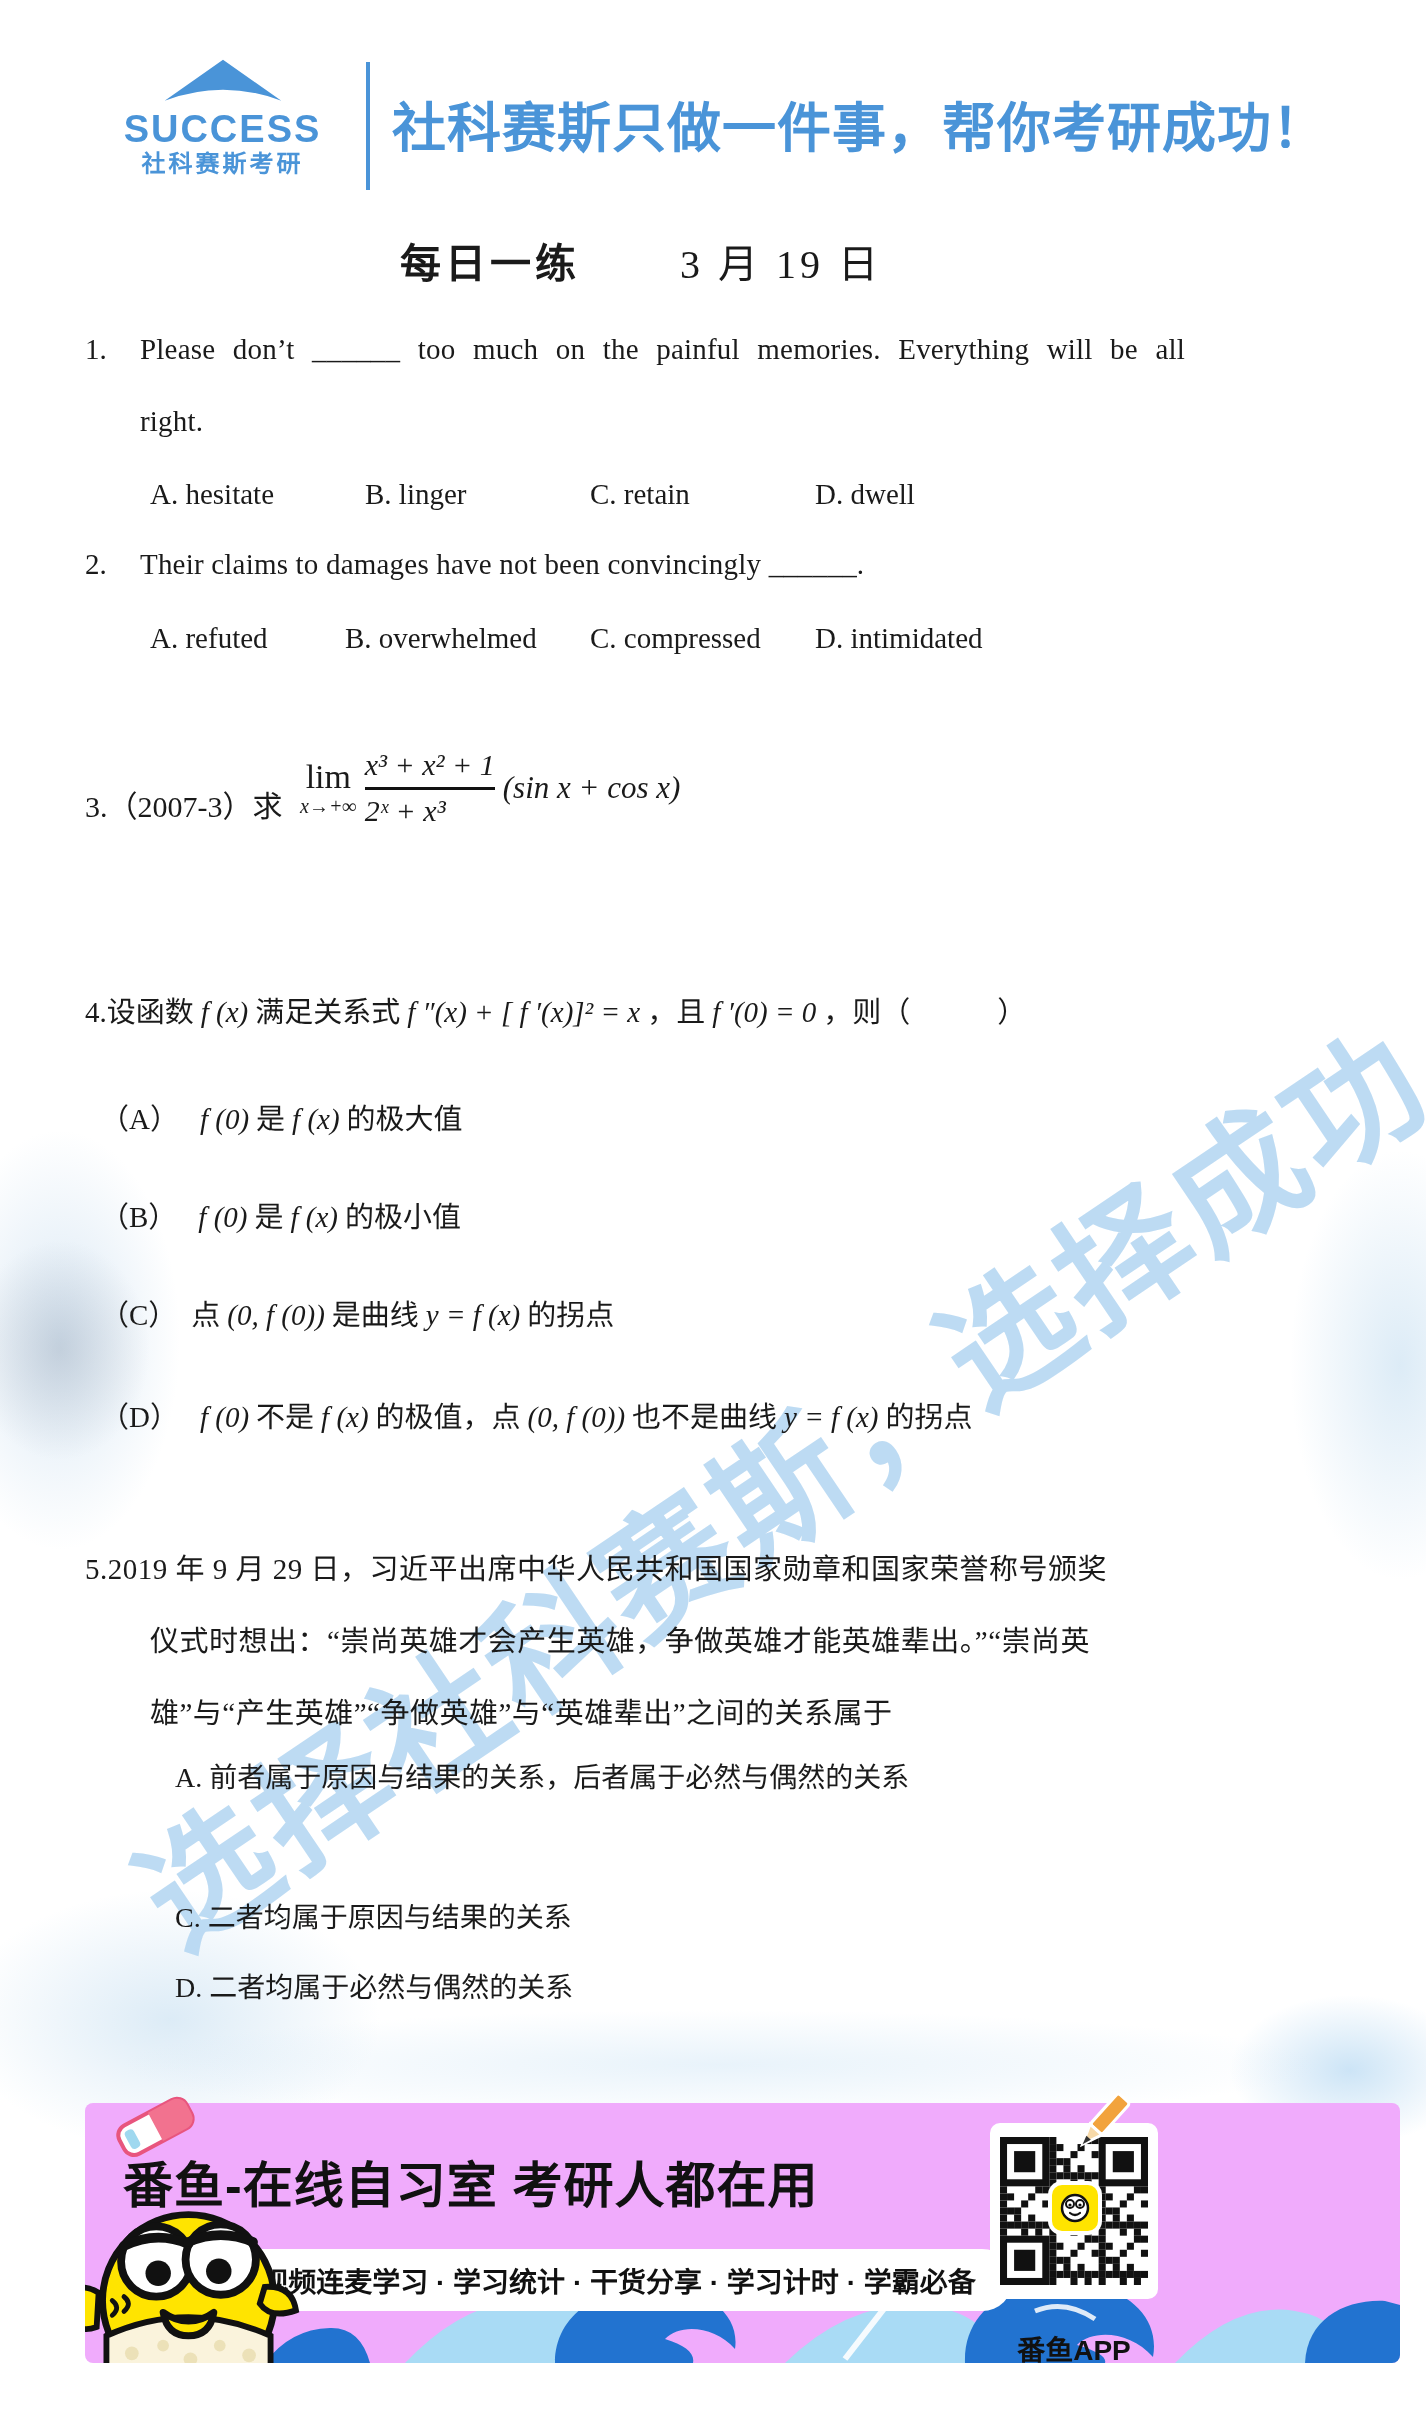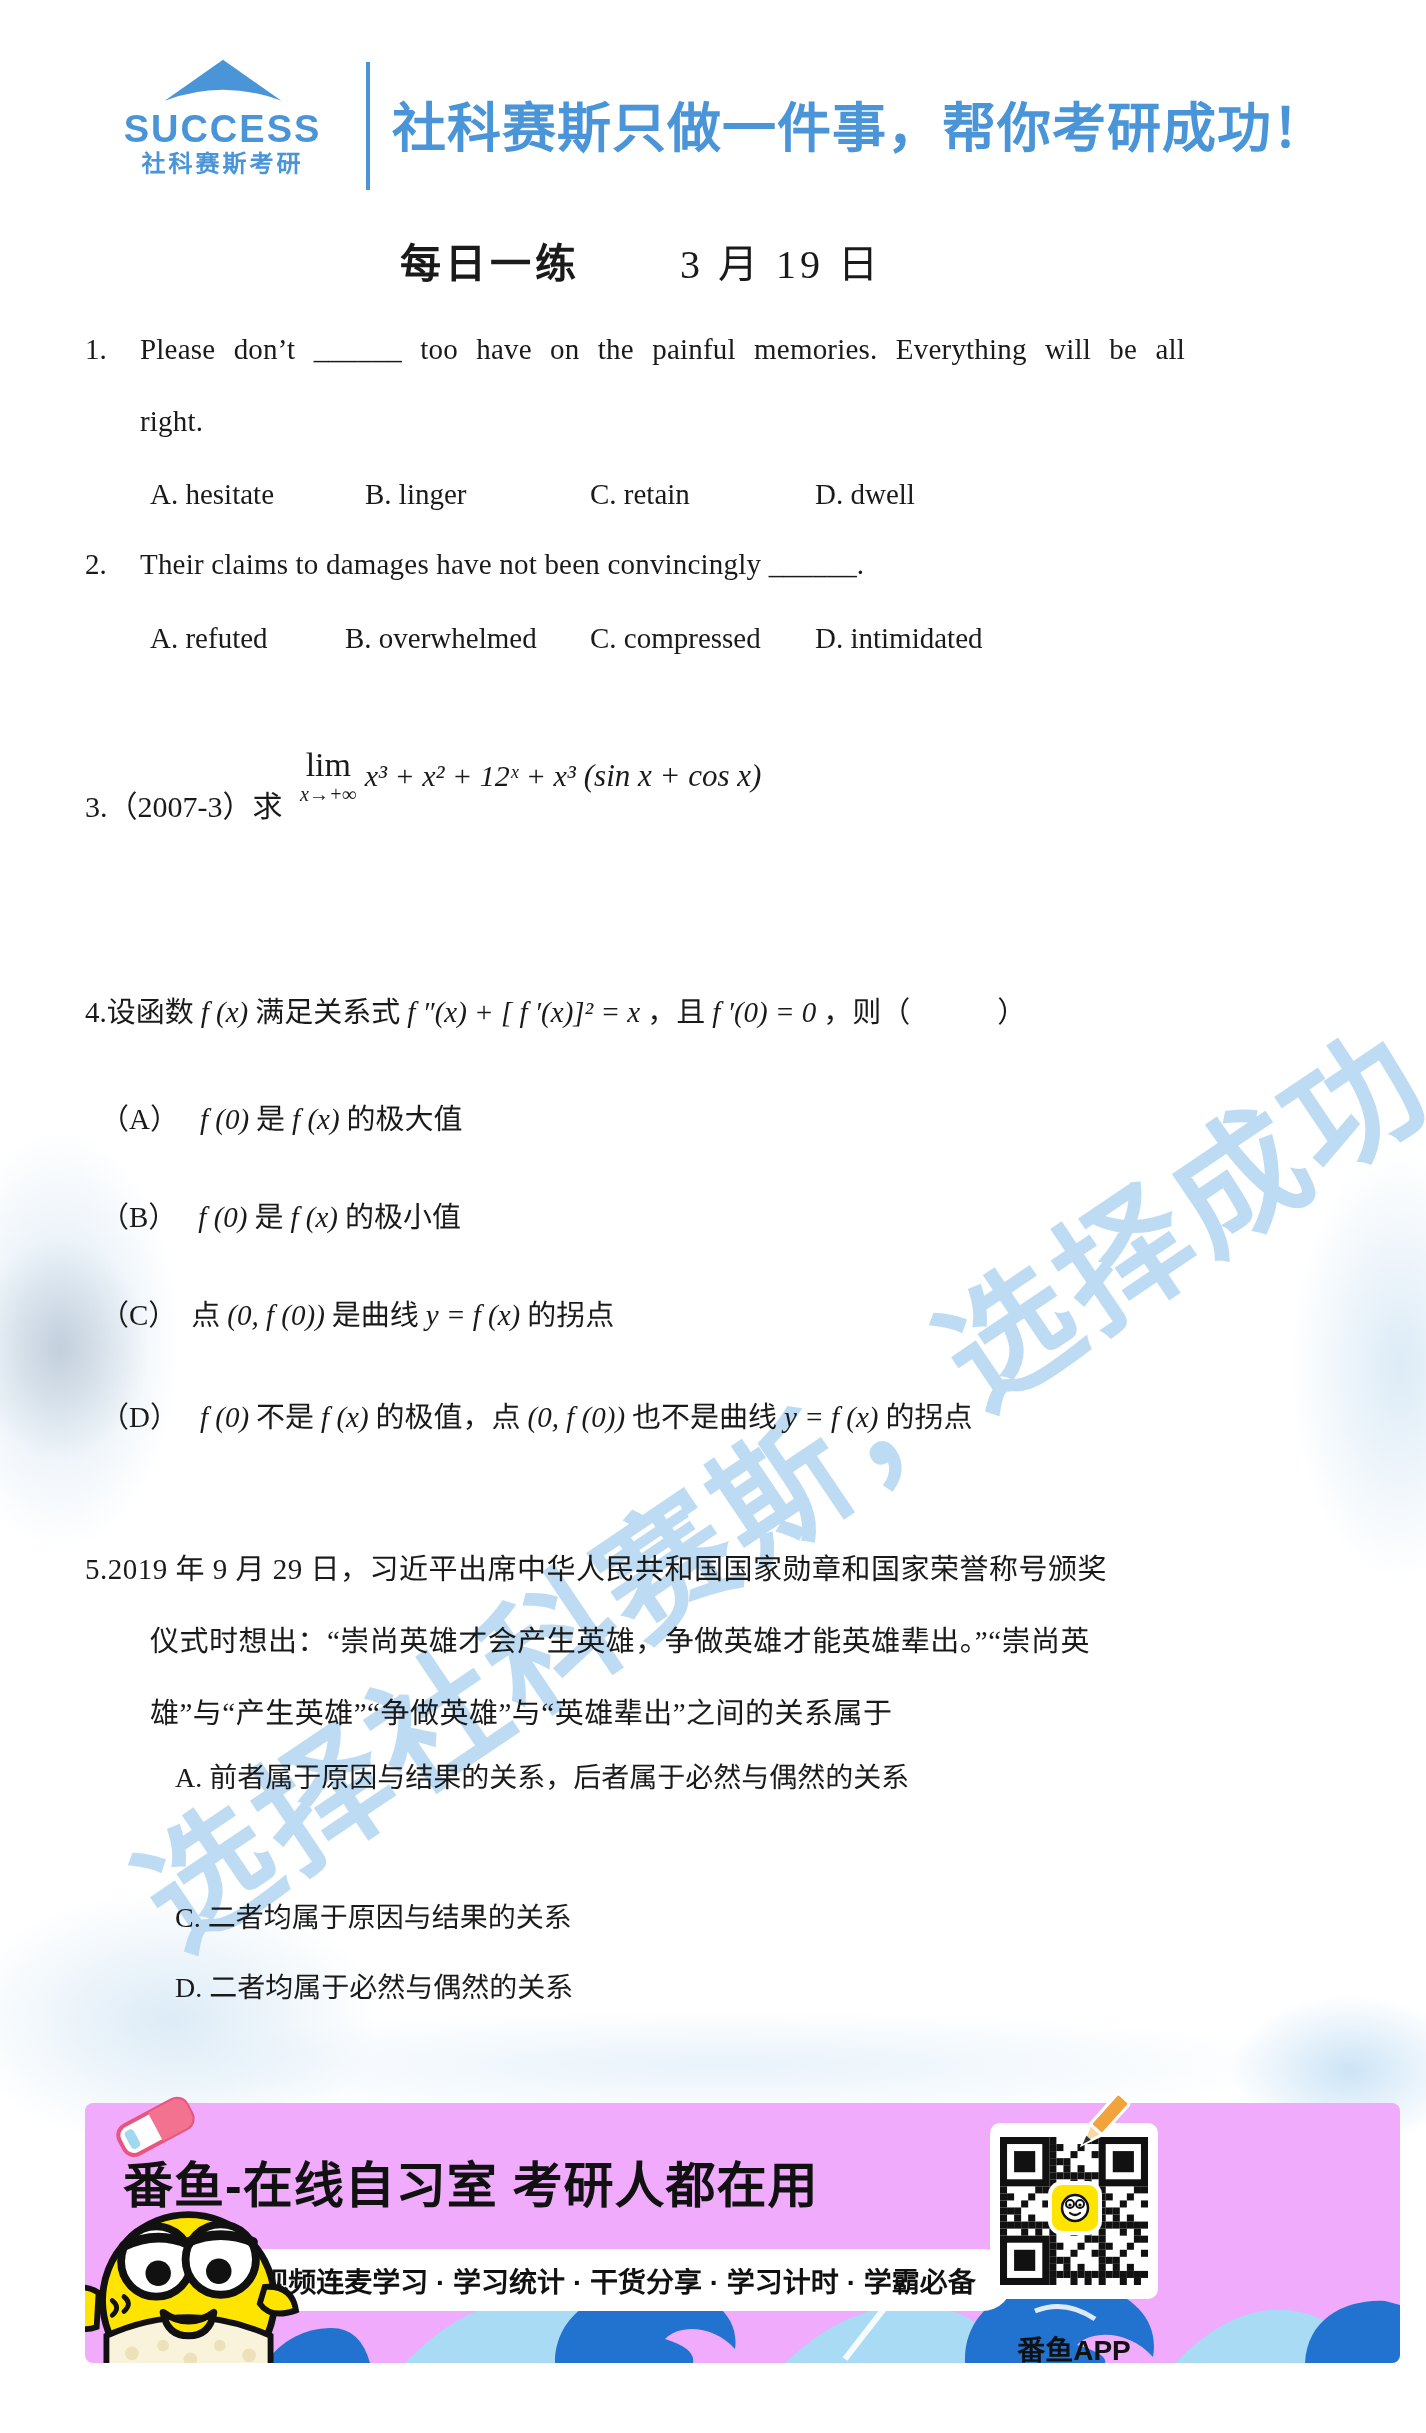--- a/index.html
+++ b/index.html
@@ -26,21 +26,21 @@
   .just{width:1045px;text-align:justify;text-align-last:justify;}
   .opt-row{left:150px;display:grid;font-size:29px;}
   .cols-q1{grid-template-columns:215px 225px 225px auto;}
   .cols-q2{grid-template-columns:195px 245px 225px auto;}
 
   
   .q3-label{left:85px;top:782px;font-size:30px;}
   .formula{left:300px;top:748px;display:flex;align-items:center;gap:8px;}
   .lim{display:flex;flex-direction:column;align-items:center;line-height:1;font-size:34px;}
   .lim .sub{font-style:italic;font-size:20px;margin-top:2px;}
-  .frac{display:flex;flex-direction:row;align-items:flex-start;font-style:italic;font-size:30px;line-height:1.15;}
+  .frac{display:flex;flex-direction:column;align-items:flex-start;font-style:italic;font-size:30px;line-height:1.15;}
   .frac .bar{align-self:stretch;height:3px;background:#111;margin:4px 0;}
   .tail{font-style:italic;font-size:31px;}
 
   
   .q4-intro{left:85px;top:988px;font-size:29px;display:flex;align-items:baseline;flex-wrap:nowrap;white-space:nowrap;}
   .q4-opt{left:100px;font-size:29px;display:flex;align-items:baseline;white-space:nowrap;}
   .q4-label{margin-right:14px;}
   .seg-math{font-style:italic;padding:0 7px;}
   .seg-cn{padding:0;}
   .q5-line{font-size:29px;letter-spacing:.5px;white-space:nowrap;}
@@ -94,21 +94,21 @@
   </div>
   <div class="abs header-divider"></div>
   <div class="abs header-slogan">社科赛斯只做一件事，帮你考研成功！</div>
 
   <div class="abs page-title">
     <span class="title-left">每日一练</span>
     <span class="title-right">3 月 19 日</span>
   </div>
 
   <div class="abs qnum" style="top:333px;">1.</div>
-  <div class="abs qline just" style="left:140px;top:333px;">Please don’t ______ too have on the painful memories. Everything will be all</div>
+  <div class="abs qline just" style="left:140px;top:333px;">Please don’t ______ too much on the painful memories. Everything will be all</div>
   <div class="abs qline" style="left:140px;top:405px;">right.</div>
   <div class="abs opt-row cols-q1" style="top:478px;">
     <span>A. hesitate</span>
     <span>B. linger</span>
     <span>C. retain</span>
     <span>D. dwell</span>
   </div>
 
   <div class="abs qnum" style="top:548px;">2.</div>
   <div class="abs qline" style="left:140px;top:548px;text-align:center;">Their claims to damages have not been convincingly ______.</div>

